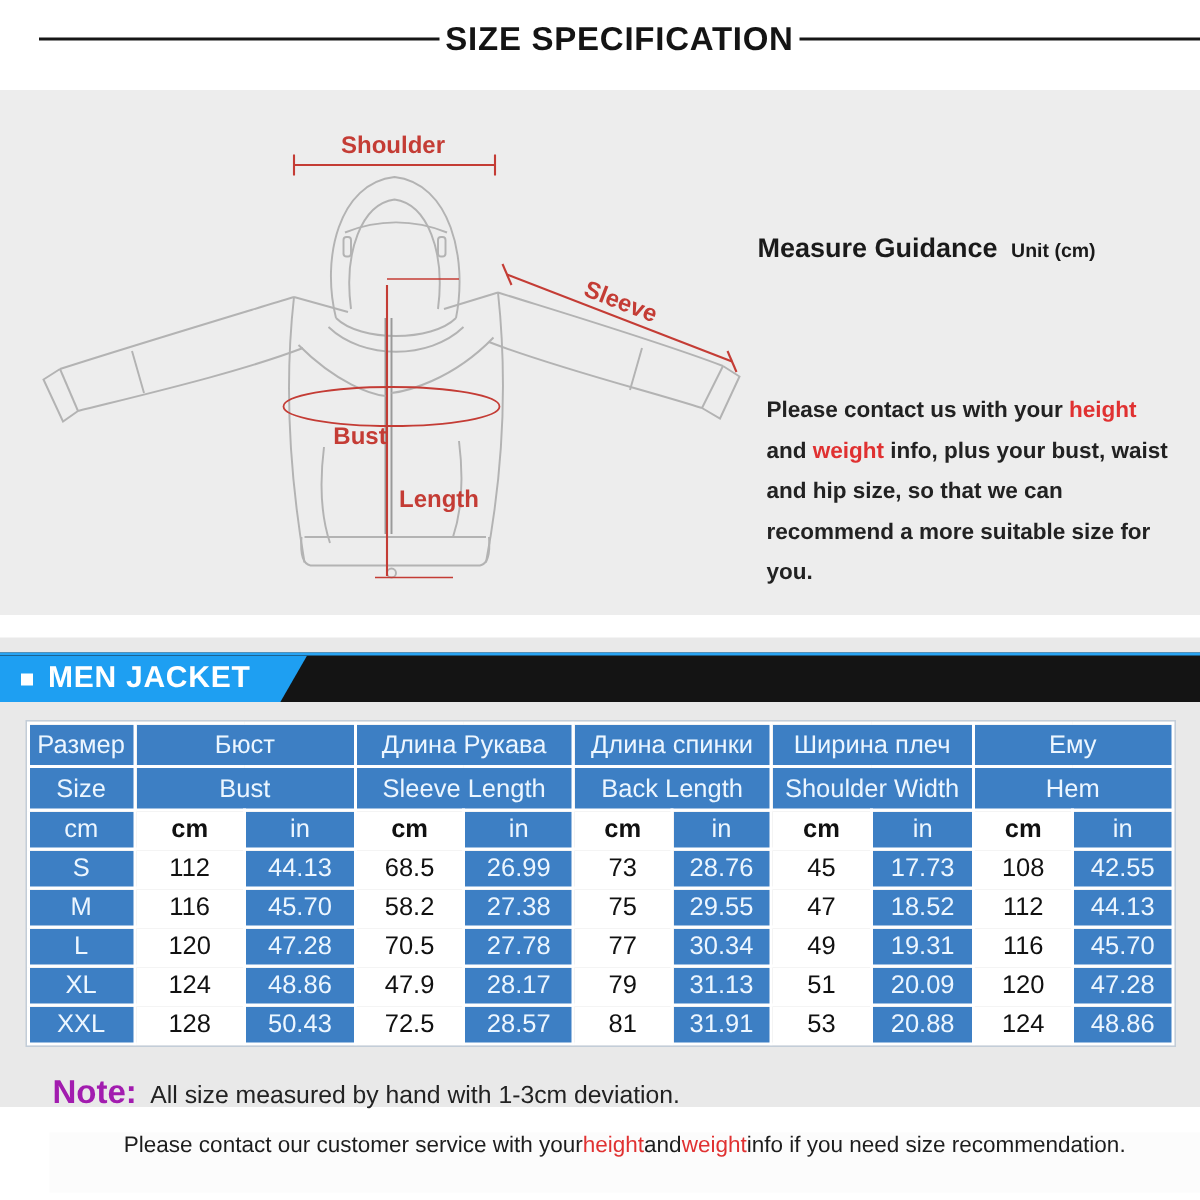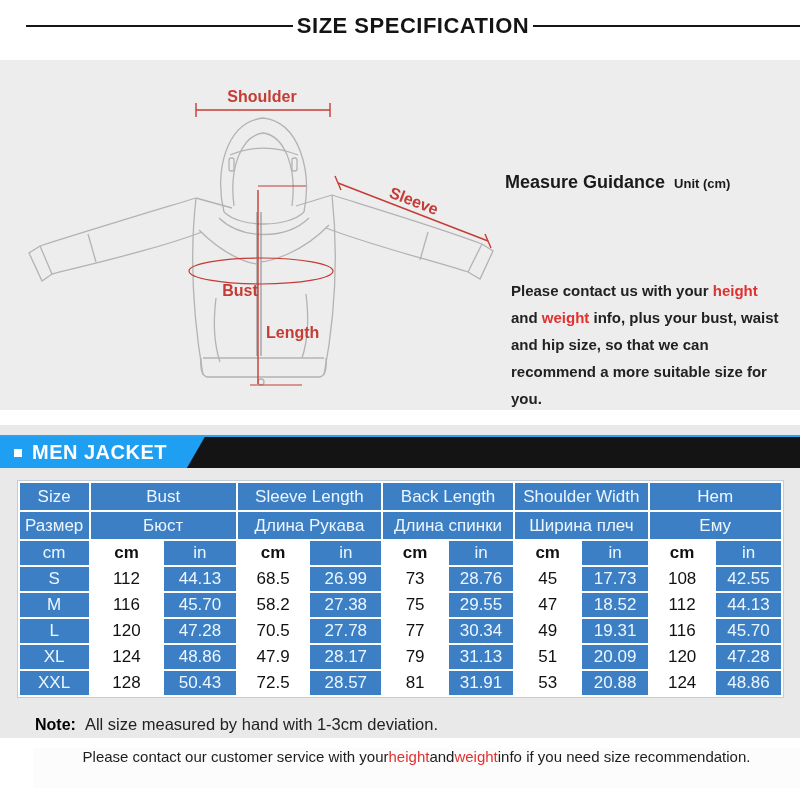--- a/index.html
+++ b/index.html
@@ -12,21 +12,21 @@
   
   .title-row{display:flex;align-items:center;height:40px;margin-top:6px;padding-left:26px;}
   .title-line{flex:1;height:2px;background:#161616;}
   .page-title{
     margin:0 4px;font-size:22px;font-weight:600;color:#141414;
     letter-spacing:0.5px;white-space:nowrap;
   }
   
   .panel{position:relative;margin-top:14px;height:350px;background:#ededed;}
   .jacket-svg{position:absolute;left:0;top:0;}
-  .guide{position:absolute;left:505px;top:112px;width:280px;}
+  .guide{position:absolute;left:505px;top:95px;width:280px;}
   .guide h2{margin:0;font-size:18px;font-weight:700;color:#1a1a1a;}
   .guide h2 .unit{font-size:13px;font-weight:700;margin-left:4px;color:#1a1a1a;}
   .guide p{margin:84px 0 0 6px;font-size:15px;font-weight:600;line-height:27px;color:#222;}
   
   .lower{margin-top:15px;height:313px;background:#e9e9e9;padding-top:10px;box-sizing:border-box;}
   .banner{position:relative;height:31px;background:#141414;border-top:2px solid #29a4f3;}
   .banner-wedge{
     position:absolute;left:0;top:0;bottom:0;width:210px;background:#1e9ff2;
     clip-path:polygon(0 0,97.5% 0,89% 100%,0 100%);
   }
@@ -45,21 +45,21 @@
     font-size:17px;font-weight:400;overflow:hidden;white-space:nowrap;
   }
   .size-table thead tr{height:29px;}
   .size-table tr.unit-row{height:26px;}
   .size-table tbody tr{height:26px;}
   .size-table .blue{background:#3d7fc4;color:#ecf6ff;}
   .size-table .white{background:#ffffff;color:#111111;}
   .size-table .unit-cm{font-weight:700;}
   
   .note-line{margin:18px 0 0 35px;display:flex;align-items:baseline;}
-  .note-label{color:#000000;font-size:16px;font-weight:700;margin-right:9px;}
+  .note-label{color:#a21caf;font-size:22px;font-weight:700;margin-right:9px;}
   .note-text{color:#222222;font-size:16.5px;}
   .contact-strip{
     margin:14px 0 0 33px;height:40px;background:#fcfcfc;
     display:flex;align-items:flex-start;justify-content:center;
     font-size:15px;color:#1d1d1d;
   }
 </style>
 </head>
 <body>
 
@@ -164,34 +164,34 @@
         <col style="width: 9.6%;">
         <col style="width: 8.7%;">
         <col style="width: 8.7%;">
         <col style="width: 8.9%;">
         <col style="width: 8.9%;">
         <col style="width: 8.8%;">
         <col style="width: 8.7%;">
       </colgroup>
       <thead>
         <tr>
+          <th class="blue">Размер</th>
+          <th class="blue" colspan="2">Бюст</th>
+          <th class="blue" colspan="2">Длина Рукава</th>
+          <th class="blue" colspan="2">Длина спинки</th>
+          <th class="blue" colspan="2">Ширина плеч</th>
+          <th class="blue" colspan="2">Ему</th>
+        </tr>
+        <tr>
           <th class="blue">Size</th>
           <th class="blue" colspan="2">Bust</th>
           <th class="blue" colspan="2">Sleeve Length</th>
           <th class="blue" colspan="2">Back Length</th>
           <th class="blue" colspan="2">Shoulder Width</th>
           <th class="blue" colspan="2">Hem</th>
-        </tr>
-        <tr>
-          <th class="blue">Размер</th>
-          <th class="blue" colspan="2">Бюст</th>
-          <th class="blue" colspan="2">Длина Рукава</th>
-          <th class="blue" colspan="2">Длина спинки</th>
-          <th class="blue" colspan="2">Ширина плеч</th>
-          <th class="blue" colspan="2">Ему</th>
         </tr>
         <tr class="unit-row">
           <th class="blue">cm</th>
           <td class="white unit-cm">cm</td>
           <td class="blue">in</td>
           <td class="white unit-cm">cm</td>
           <td class="blue">in</td>
           <td class="white unit-cm">cm</td>
           <td class="blue">in</td>
           <td class="white unit-cm">cm</td>

